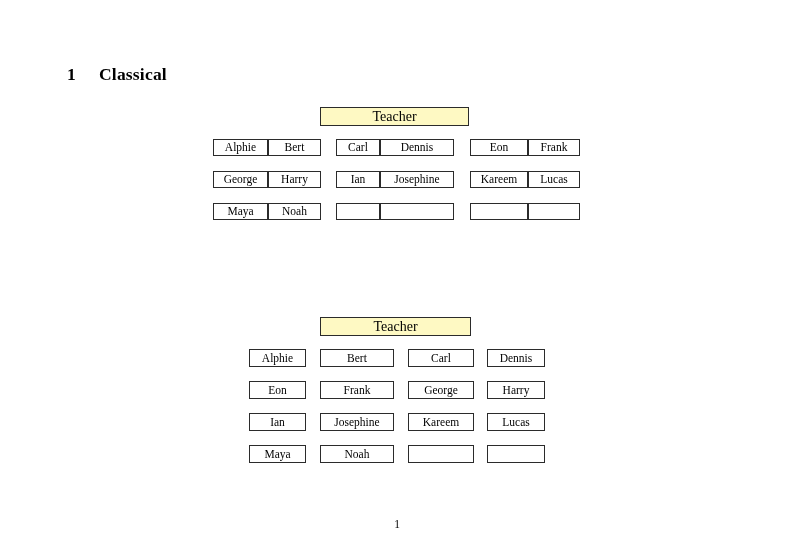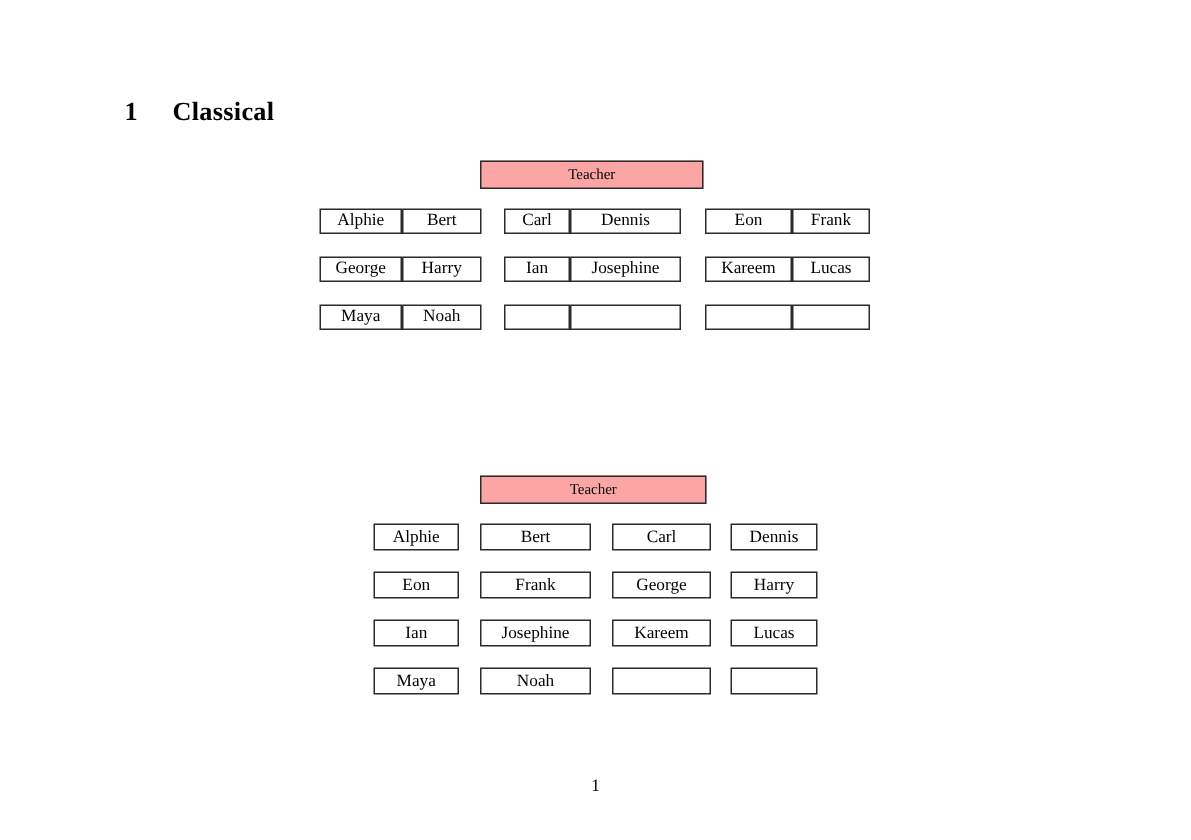--- a/index.html
+++ b/index.html
@@ -27,21 +27,20 @@
   }
 
   
   .section-heading {
     position: absolute;
     font-size: 17.5px;
     font-weight: bold;
     letter-spacing: 0.2px;
     white-space: nowrap;
     line-height: 1;
-    margin-left: 16px;
   }
   .section-heading .sec-num {
     display: inline-block;
     width: 32px;
   }
   .section-heading .sec-title {
     display: inline-block;
   }
 
   #heading-classical  { left: 67px;  top: 66px; }
@@ -67,22 +66,22 @@
     overflow: hidden;
   }
   
   .tbl.pair .cell + .cell { border-left: 1px solid #2b2b2b; }
 
   
   .teacher-box {
     position: absolute;
     border: 1px solid #2b2b2b;
     box-sizing: border-box;
-    background: #fca5a5;
-    font-size: 10px;
+    background: #fef9c3;
+    font-size: 14px;
     text-align: center;
     line-height: 17px;
     height: 19px;
     white-space: nowrap;
   }
 
   
   .box {
     position: absolute;
     border: 1px solid #2b2b2b;

